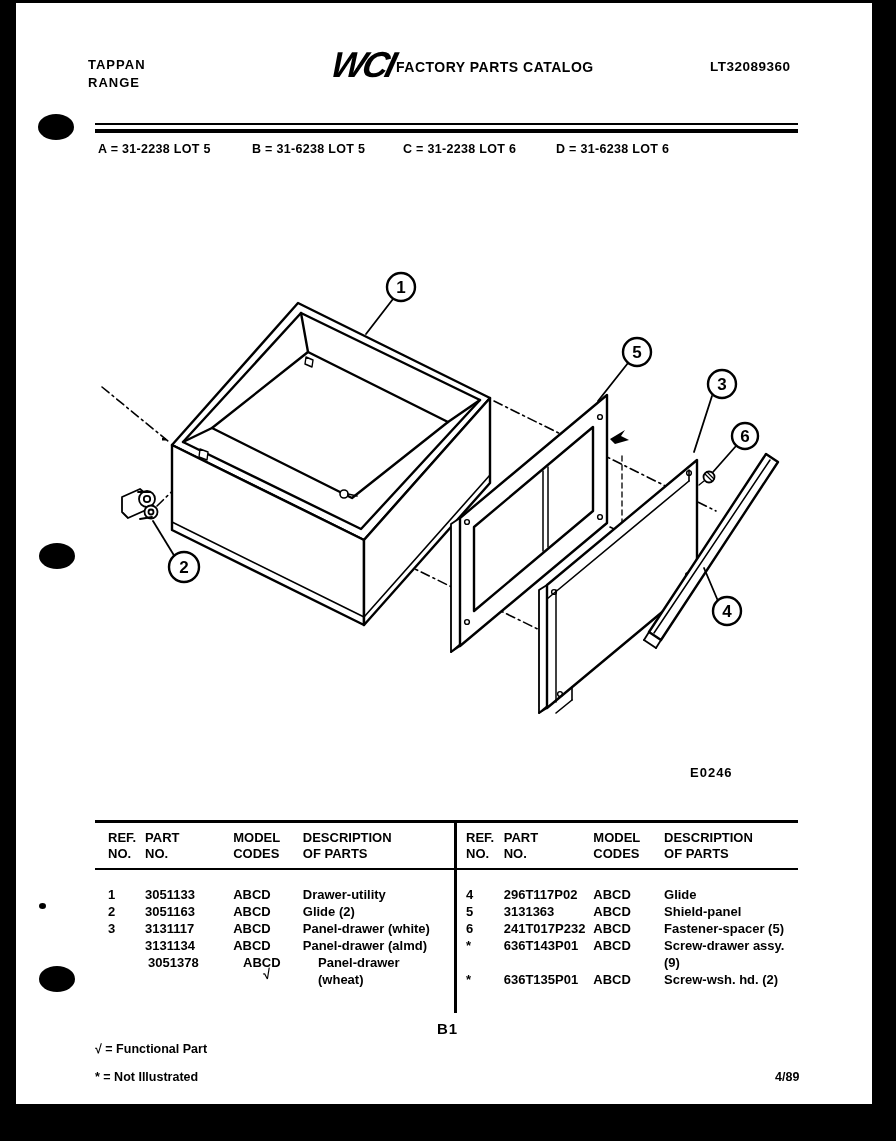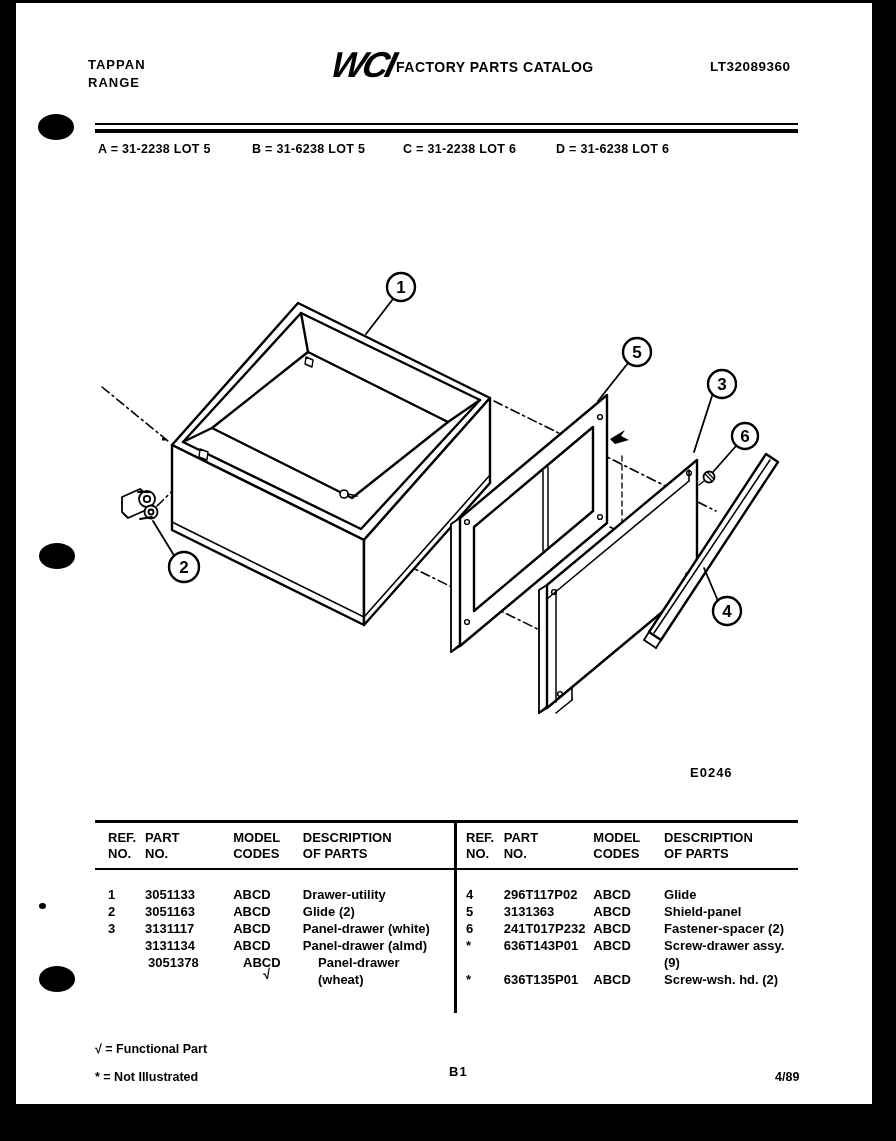--- a/index.html
+++ b/index.html
@@ -278,33 +278,33 @@
     <div class="prow">
       <div class="c-ref">5</div>
       <div class="c-part">3131363</div>
       <div class="c-codes">ABCD</div>
       <div class="c-desc">Shield-panel</div>
     </div>
     <div class="prow">
       <div class="c-ref">6</div>
       <div class="c-part">241T017P232</div>
       <div class="c-codes">ABCD</div>
-      <div class="c-desc">Fastener-spacer (2)</div>
+      <div class="c-desc">Fastener-spacer (5)</div>
     </div>
     <div class="prow">
       <div class="c-ref">*</div>
       <div class="c-part">636T143P01</div>
       <div class="c-codes">ABCD</div>
       <div class="c-desc desc-narrow">Screw-drawer assy. (9)</div>
     </div>
     <div class="prow">
       <div class="c-ref">*</div>
       <div class="c-part">636T135P01</div>
       <div class="c-codes">ABCD</div>
       <div class="c-desc">Screw-wsh. hd. (2)</div>
     </div>
   </div>
 </div>
 
 <div class="abs foot" style="left:95px;top:1042px;">√ = Functional Part</div>
 <div class="abs foot" style="left:95px;top:1070px;">* = Not Illustrated</div>
-<div class="abs" style="left:437px;top:1064px;font-size:13px;letter-spacing:1px;margin-left:12px;">B1</div>
+<div class="abs" style="left:437px;top:1020px;font-size:15px;letter-spacing:1px;">B1</div>
 <div class="abs foot" style="left:775px;top:1070px;">4/89</div>
 
 </body></html>

